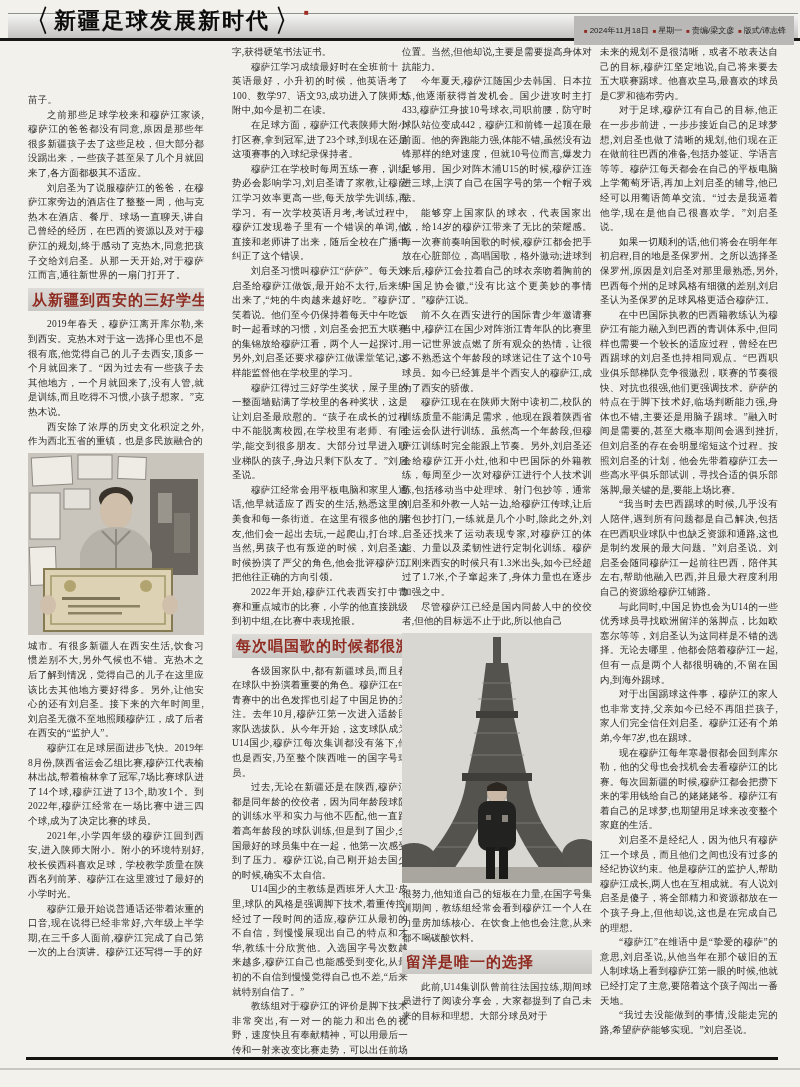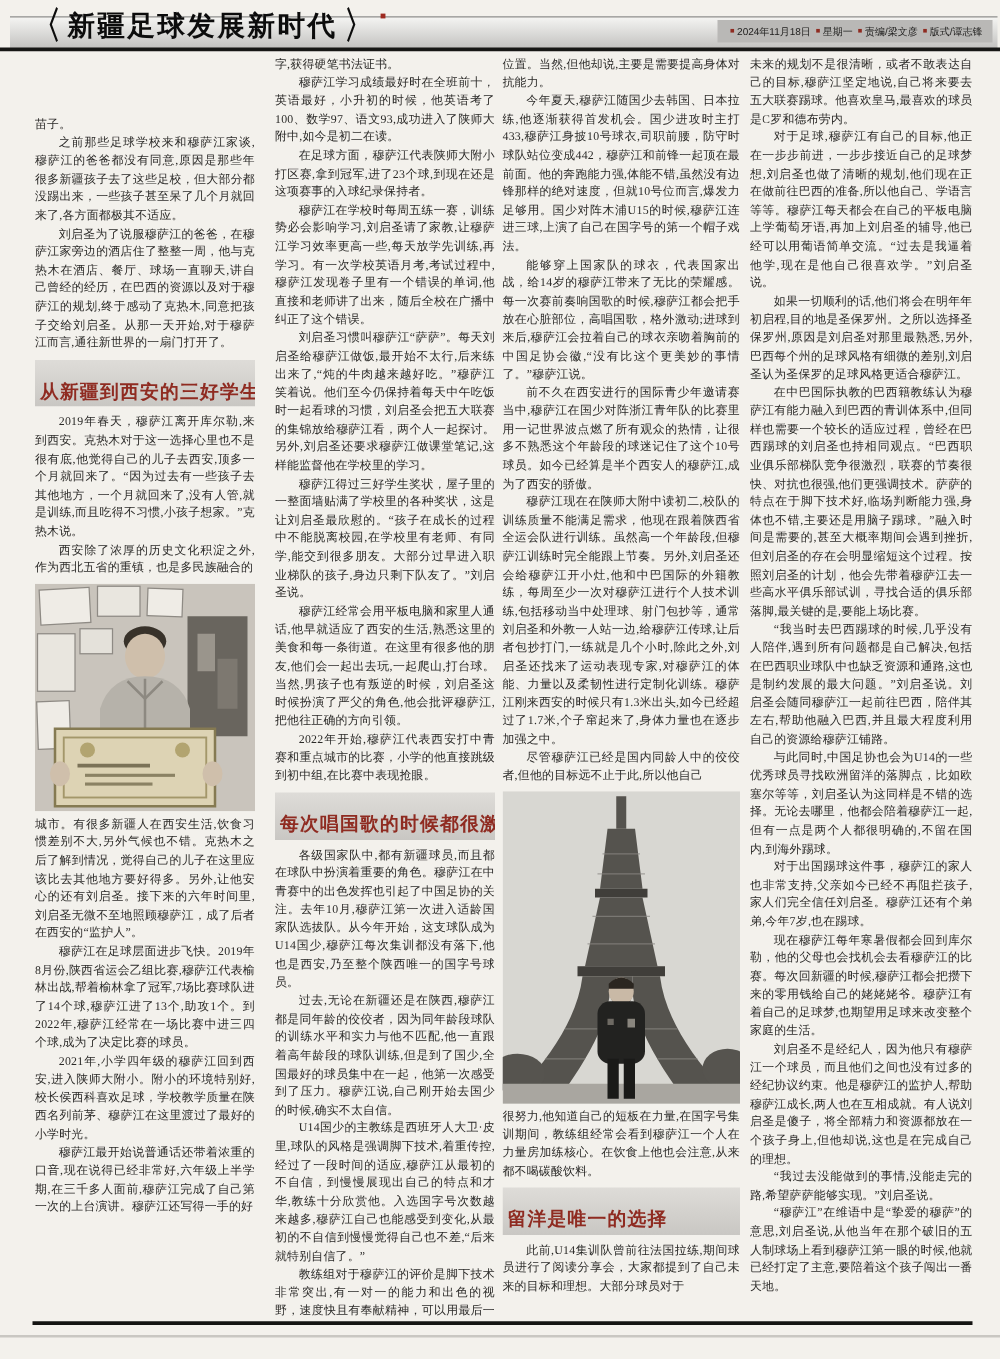--- a/index.html
+++ b/index.html
@@ -17,36 +17,36 @@
   }
   .banner-rule{position:absolute;top:38px;left:0;width:800px;height:3px;background:#171715;}
   .masthead{
     position:absolute;top:4px;left:22px;height:34px;display:flex;align-items:center;
     font-family:"Liberation Sans","DejaVu Sans",sans-serif;color:#0c0c0c;white-space:nowrap;
   }
   .bracket{font-size:30px;font-weight:900;line-height:30px;transform:scaleX(.8);}
   .masthead .ttl{font-size:22px;font-weight:900;letter-spacing:2px;padding:0 2px;}
   .corner-mark{font-size:8px;color:#9e2b21;align-self:flex-start;margin:4px 0 0 2px;}
   .datebox{
-    position:absolute;right:6px;top:16px;height:18px;display:flex;align-items:center;gap:2px;
+    position:absolute;right:6px;top:16px;height:29px;display:flex;align-items:center;gap:2px;
     background:#b9b8b6;padding:0 8px;
     font-family:"Liberation Sans","DejaVu Sans",sans-serif;font-size:8px;color:#1e1d1c;
     white-space:nowrap;
   }
   .datebox .seg{display:inline-flex;align-items:center;}
   .datebox .blt{color:#8f2b21;font-size:6px;margin:0 2px;}
   
   .col{
     position:absolute;top:45px;height:1012px;overflow:hidden;
     font-size:9.5px;line-height:14.6px;text-align:justify;letter-spacing:.2px;
   }
   .col p{margin:0;text-indent:2em;}
   .col p.cont{text-indent:0;}
   .sec{
-    display:block;margin:5px 0 6px;padding:17px 4px 2px;
+    display:block;margin:5px 0 6px;padding:3px 4px 2px;
     background:linear-gradient(to bottom,#dedcd8,#c9c7c3);
     color:#8f2b21;font-family:"Liberation Sans","DejaVu Sans",sans-serif;
     font-size:15px;font-weight:700;letter-spacing:1px;line-height:1.25;
     text-indent:0;white-space:nowrap;
   }
   .photo{margin:4px 0;line-height:0;}
   .photo svg{display:block;}
   
   .rule-bottom-thick{position:absolute;top:1057px;left:26px;width:752px;height:3px;background:#141412;}
   .rule-bottom-thin{position:absolute;top:1068px;left:0;width:800px;height:2px;background:#c9c7c2;}
@@ -120,21 +120,21 @@
       <ellipse cx="20" cy="152" rx="8" ry="10" fill="#cfbfab"></ellipse>
       <ellipse cx="142" cy="152" rx="8" ry="10" fill="#cfbfab"></ellipse>
     </svg>
   </div>
   <p class="cont">城市。有很多新疆人在西安生活,饮食习惯差别不大,另外气候也不错。克热木之后了解到情况，觉得自己的儿子在这里应该比去其他地方要好得多。另外,让他安心的还有刘启圣。接下来的六年时间里,刘启圣无微不至地照顾穆萨江，成了后者在西安的“监护人”。</p>
   <p>穆萨江在足球层面进步飞快。2019年8月份,陕西省运会乙组比赛,穆萨江代表榆林出战,帮着榆林拿了冠军,7场比赛球队进了14个球,穆萨江进了13个,助攻1个。到2022年,穆萨江经常在一场比赛中进三四个球,成为了决定比赛的球员。</p>
   <p>2021年,小学四年级的穆萨江回到西安,进入陕师大附小。附小的环境特别好,校长侯西科喜欢足球，学校教学质量在陕西名列前茅、穆萨江在这里渡过了最好的小学时光。</p>
   <p>穆萨江最开始说普通话还带着浓重的口音,现在说得已经非常好,六年级上半学期,在三千多人面前,穆萨江完成了自己第一次的上台演讲。穆萨江还写得一手的好</p>
 </div>
 
-<div class="col" style="left:220px;width:176px;">
+<div class="col" style="left:232px;width:176px;">
   <p class="cont">字,获得硬笔书法证书。</p>
   <p>穆萨江学习成绩最好时在全班前十，英语最好，小升初的时候，他英语考了100、数学97、语文93,成功进入了陕师大附中,如今是初二在读。</p>
   <p>在足球方面，穆萨江代表陕师大附小打区赛,拿到冠军,进了23个球,到现在还是这项赛事的入球纪录保持者。</p>
   <p>穆萨江在学校时每周五练一赛，训练势必会影响学习,刘启圣请了家教,让穆萨江学习效率更高一些,每天放学先训练,再学习。有一次学校英语月考,考试过程中,穆萨江发现卷子里有一个错误的单词,他直接和老师讲了出来，随后全校在广播中纠正了这个错误。</p>
   <p>刘启圣习惯叫穆萨江“萨萨”。每天刘启圣给穆萨江做饭,最开始不太行,后来练出来了,“炖的牛肉越来越好吃。”穆萨江笑着说。他们至今仍保持着每天中午吃饭时一起看球的习惯，刘启圣会把五大联赛的集锦放给穆萨江看，两个人一起探讨。另外,刘启圣还要求穆萨江做课堂笔记,这样能监督他在学校里的学习。</p>
   <p>穆萨江得过三好学生奖状，屋子里的一整面墙贴满了学校里的各种奖状，这是让刘启圣最欣慰的。“孩子在成长的过程中不能脱离校园,在学校里有老师、有同学,能交到很多朋友。大部分过早进入职业梯队的孩子,身边只剩下队友了。”刘启圣说。</p>
   <p>穆萨江经常会用平板电脑和家里人通话,他早就适应了西安的生活,熟悉这里的美食和每一条街道。在这里有很多他的朋友,他们会一起出去玩,一起爬山,打台球。当然,男孩子也有叛逆的时候，刘启圣这时候扮演了严父的角色,他会批评穆萨江,把他往正确的方向引领。</p>
   <p>2022年开始,穆萨江代表西安打中青赛和重点城市的比赛，小学的他直接跳级到初中组,在比赛中表现抢眼。</p>
   <span class="sec">每次唱国歌的时候都很激动</span>
   <p>各级国家队中,都有新疆球员,而且都在球队中扮演着重要的角色。穆萨江在中青赛中的出色发挥也引起了中国足协的关注。去年10月,穆萨江第一次进入适龄国家队选拔队。从今年开始，这支球队成为U14国少,穆萨江每次集训都没有落下,他也是西安,乃至整个陕西唯一的国字号球员。</p>
@@ -189,26 +189,26 @@
       <rect x="84" y="182" width="5" height="5" fill="#6e6a63"></rect>
     </svg>
   </div>
   <p class="cont">很努力,他知道自己的短板在力量,在国字号集训期间，教练组经常会看到穆萨江一个人在力量房加练核心。在饮食上他也会注意,从来都不喝碳酸饮料。</p>
   <span class="sec">留洋是唯一的选择</span>
   <p>此前,U14集训队曾前往法国拉练,期间球员进行了阅读分享会，大家都提到了自己未来的目标和理想。大部分球员对于</p>
 </div>
 
 <div class="col" style="left:600px;width:178px;">
   <p class="cont">未来的规划不是很清晰，或者不敢表达自己的目标,穆萨江坚定地说,自己将来要去五大联赛踢球。他喜欢皇马,最喜欢的球员是C罗和德布劳内。</p>
-  <p>对于足球,穆萨江有自己的目标,他正在一步步前进，一步步接近自己的足球梦想,刘启圣也做了清晰的规划,他们现在正在做前往巴西的准备,所以他自己、学语言等等。穆萨江每天都会在自己的平板电脑上学葡萄牙语,再加上刘启圣的辅导,他已经可以用葡语简单交流。“过去是我逼着他学,现在是他自己很喜欢学。”刘启圣说。</p>
+  <p>对于足球,穆萨江有自己的目标,他正在一步步前进，一步步接近自己的足球梦想,刘启圣也做了清晰的规划,他们现在正在做前往巴西的准备,包括办签证、学语言等等。穆萨江每天都会在自己的平板电脑上学葡萄牙语,再加上刘启圣的辅导,他已经可以用葡语简单交流。“过去是我逼着他学,现在是他自己很喜欢学。”刘启圣说。</p>
   <p>如果一切顺利的话,他们将会在明年年初启程,目的地是圣保罗州。之所以选择圣保罗州,原因是刘启圣对那里最熟悉,另外,巴西每个州的足球风格有细微的差别,刘启圣认为圣保罗的足球风格更适合穆萨江。</p>
   <p>在中巴国际执教的巴西籍教练认为穆萨江有能力融入到巴西的青训体系中,但同样也需要一个较长的适应过程，曾经在巴西踢球的刘启圣也持相同观点。“巴西职业俱乐部梯队竞争很激烈，联赛的节奏很快、对抗也很强,他们更强调技术。萨萨的特点在于脚下技术好,临场判断能力强,身体也不错,主要还是用脑子踢球。”融入时间是需要的,甚至大概率期间会遇到挫折,但刘启圣的存在会明显缩短这个过程。按照刘启圣的计划，他会先带着穆萨江去一些高水平俱乐部试训，寻找合适的俱乐部落脚,最关键的是,要能上场比赛。</p>
   <p>“我当时去巴西踢球的时候,几乎没有人陪伴,遇到所有问题都是自己解决,包括在巴西职业球队中也缺乏资源和通路,这也是制约发展的最大问题。”刘启圣说。刘启圣会随同穆萨江一起前往巴西，陪伴其左右,帮助他融入巴西,并且最大程度利用自己的资源给穆萨江铺路。</p>
   <p>与此同时,中国足协也会为U14的一些优秀球员寻找欧洲留洋的落脚点，比如欧塞尔等等，刘启圣认为这同样是不错的选择。无论去哪里，他都会陪着穆萨江一起,但有一点是两个人都很明确的,不留在国内,到海外踢球。</p>
   <p>对于出国踢球这件事，穆萨江的家人也非常支持,父亲如今已经不再阻拦孩子,家人们完全信任刘启圣。穆萨江还有个弟弟,今年7岁,也在踢球。</p>
   <p>现在穆萨江每年寒暑假都会回到库尔勒，他的父母也会找机会去看穆萨江的比赛。每次回新疆的时候,穆萨江都会把攒下来的零用钱给自己的姥姥姥爷。穆萨江有着自己的足球梦,也期望用足球来改变整个家庭的生活。</p>
   <p>刘启圣不是经纪人，因为他只有穆萨江一个球员，而且他们之间也没有过多的经纪协议约束。他是穆萨江的监护人,帮助穆萨江成长,两人也在互相成就。有人说刘启圣是傻子，将全部精力和资源都放在一个孩子身上,但他却说,这也是在完成自己的理想。</p>
+  <p>“穆萨江”在维语中是“挚爱的穆萨”的意思,刘启圣说,从他当年在那个破旧的五人制球场上看到穆萨江第一眼的时候,他就已经打定了主意,要陪着这个孩子闯出一番天地。</p>
   <p>“我过去没能做到的事情,没能走完的路,希望萨萨能够实现。”刘启圣说。</p>
-  <p>“穆萨江”在维语中是“挚爱的穆萨”的意思,刘启圣说,从他当年在那个破旧的五人制球场上看到穆萨江第一眼的时候,他就已经打定了主意,要陪着这个孩子闯出一番天地。</p>
 </div>
 
 <div class="rule-bottom-thick"></div>
 <div class="rule-bottom-thin"></div>
 
 </body></html>

